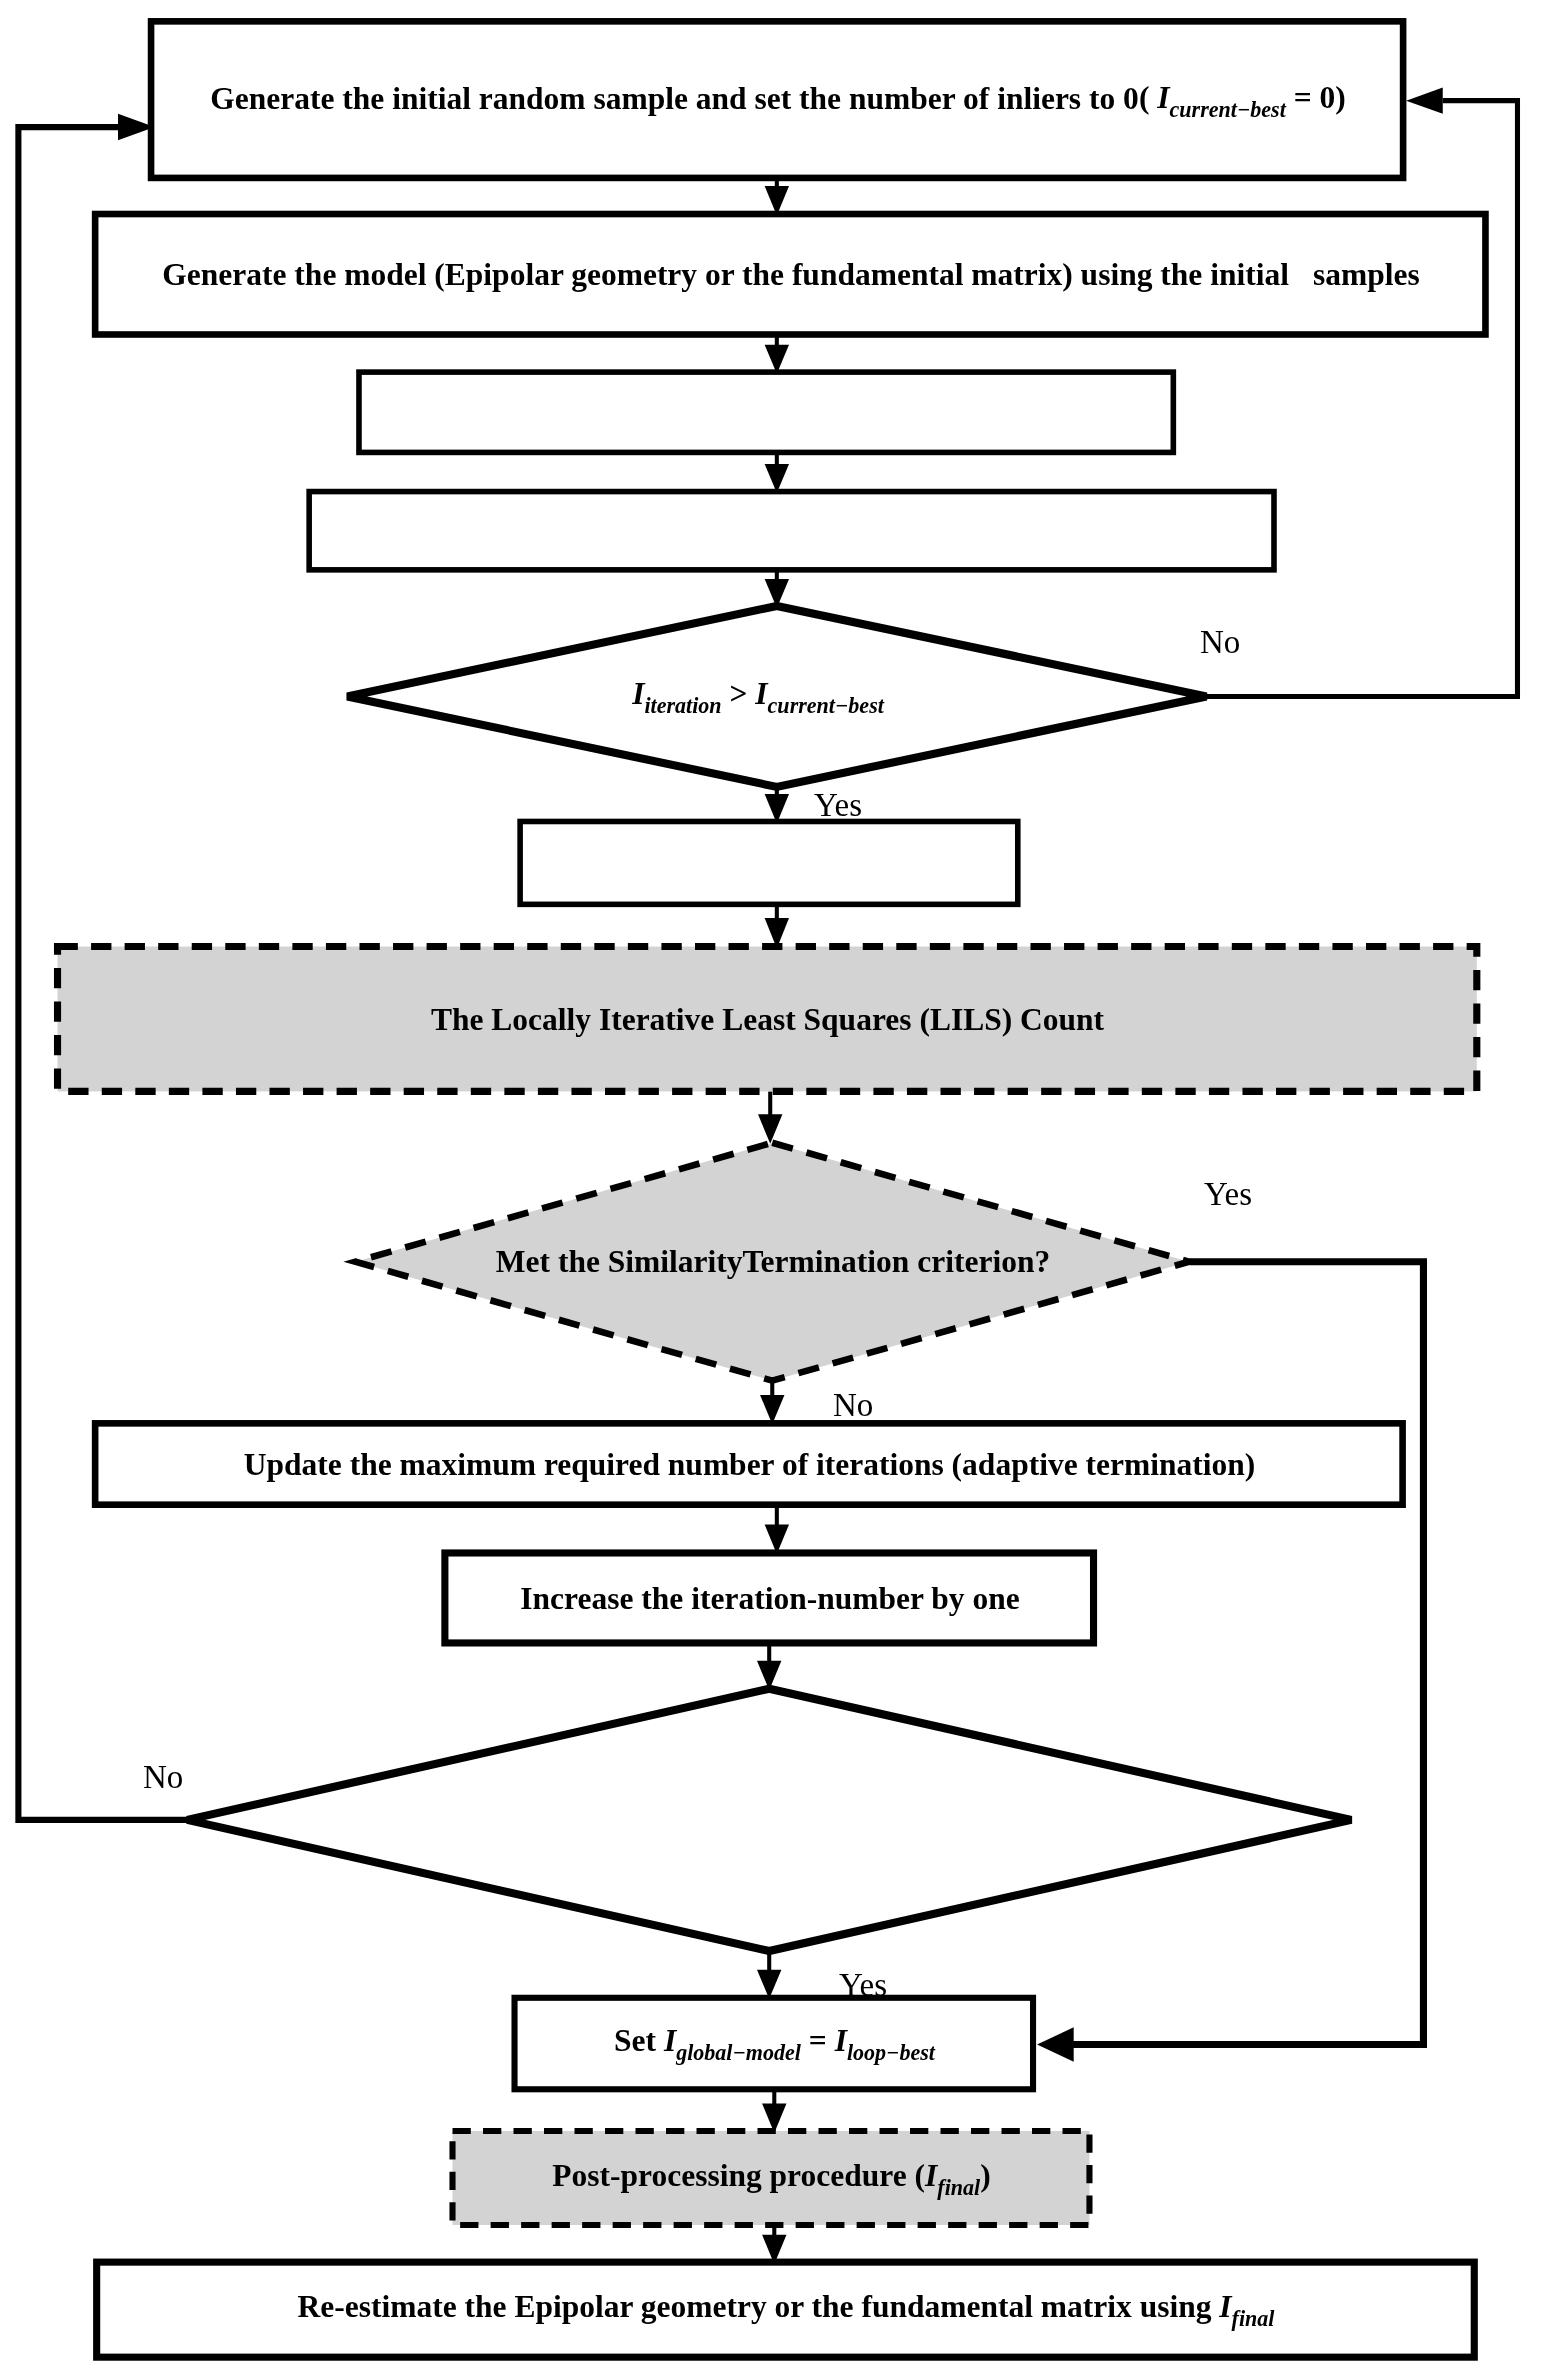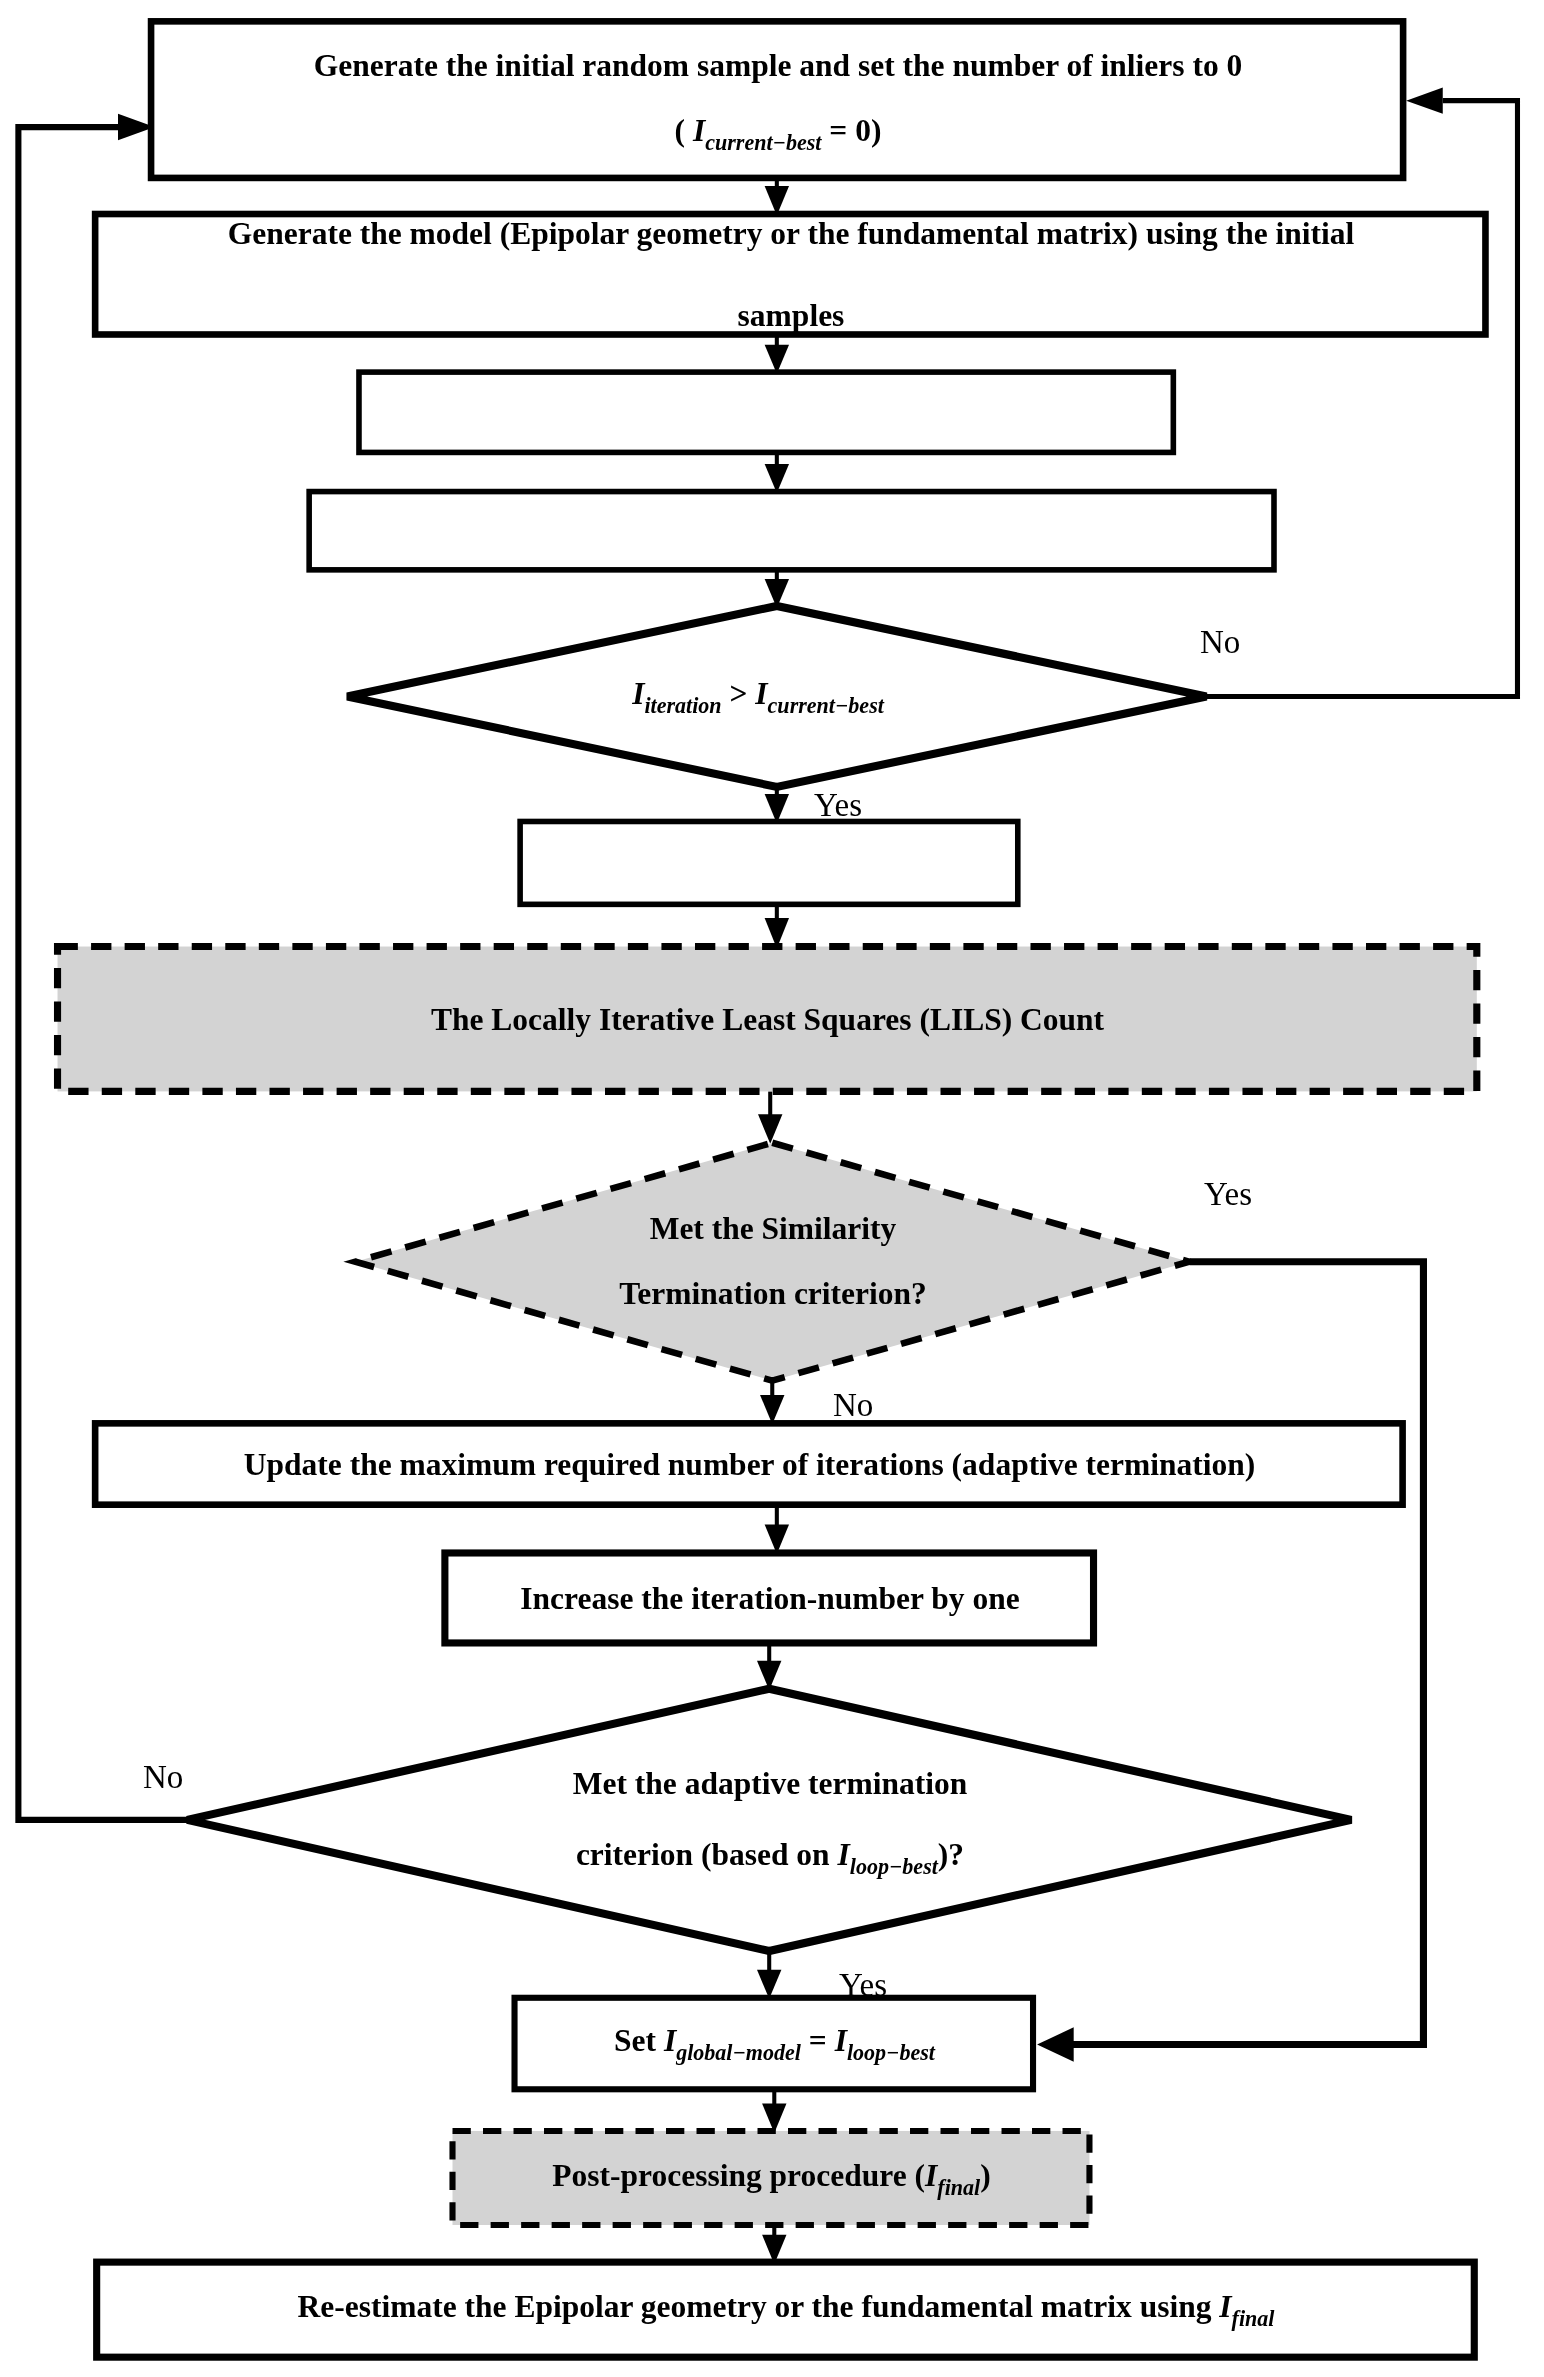--- a/index.html
+++ b/index.html
@@ -9,21 +9,21 @@
     height:2377px;
     background:#ffffff;
     font-family:"Liberation Serif", serif;
     color:#000;
     overflow:hidden;
   }
   svg.layer{position:absolute;left:0;top:0;width:1544px;height:2377px;}
   .nt{
     position:absolute;
     display:flex;
-    flex-direction:column;
+    flex-direction:row;
     align-items:center;
     justify-content:center;
     text-align:right;
     font-weight:bold;
     font-size:31.5px;
     line-height:1.25;
   }
   .mi{font-style:italic;font-weight:bold;}
   .sub{font-style:italic;font-weight:bold;font-size:0.70em;vertical-align:-0.42em;}
   .lbl{
@@ -136,24 +136,20 @@
   </div>
 
   <div class="nt" style="left:104px;top:1431px;width:1291px;height:67px;">
     <div>Update the maximum required number of iterations (adaptive termination)</div>
   </div>
 
   <div class="nt" style="left:455px;top:1562px;width:630px;height:74px;">
     <div>Increase the iteration-number by one</div>
   </div>
 
-  <div class="nt lh22" style="left:264px;top:1708px;width:1012px;height:224px;">
-    <div>Met the adaptive termination</div>
-    <div><span>criterion (based on </span><span class="mi">I</span><span class="sub">loop−best</span><span>)?</span></div>
-  </div>
 
   <div class="nt" style="left:524px;top:2006px;width:501px;height:76px;">
     <div><span>Set </span><span class="mi">I</span><span class="sub">global−model</span><span> =  </span><span class="mi">I</span><span class="sub">loop−best</span></div>
   </div>
 
   <div class="nt" style="left:460px;top:2138px;width:623px;height:81px;">
     <div><span>Post-processing procedure (</span><span class="mi">I</span><span class="sub">final</span><span>)</span></div>
   </div>
 
   <div class="nt" style="left:107px;top:2270px;width:1358px;height:80px;">

